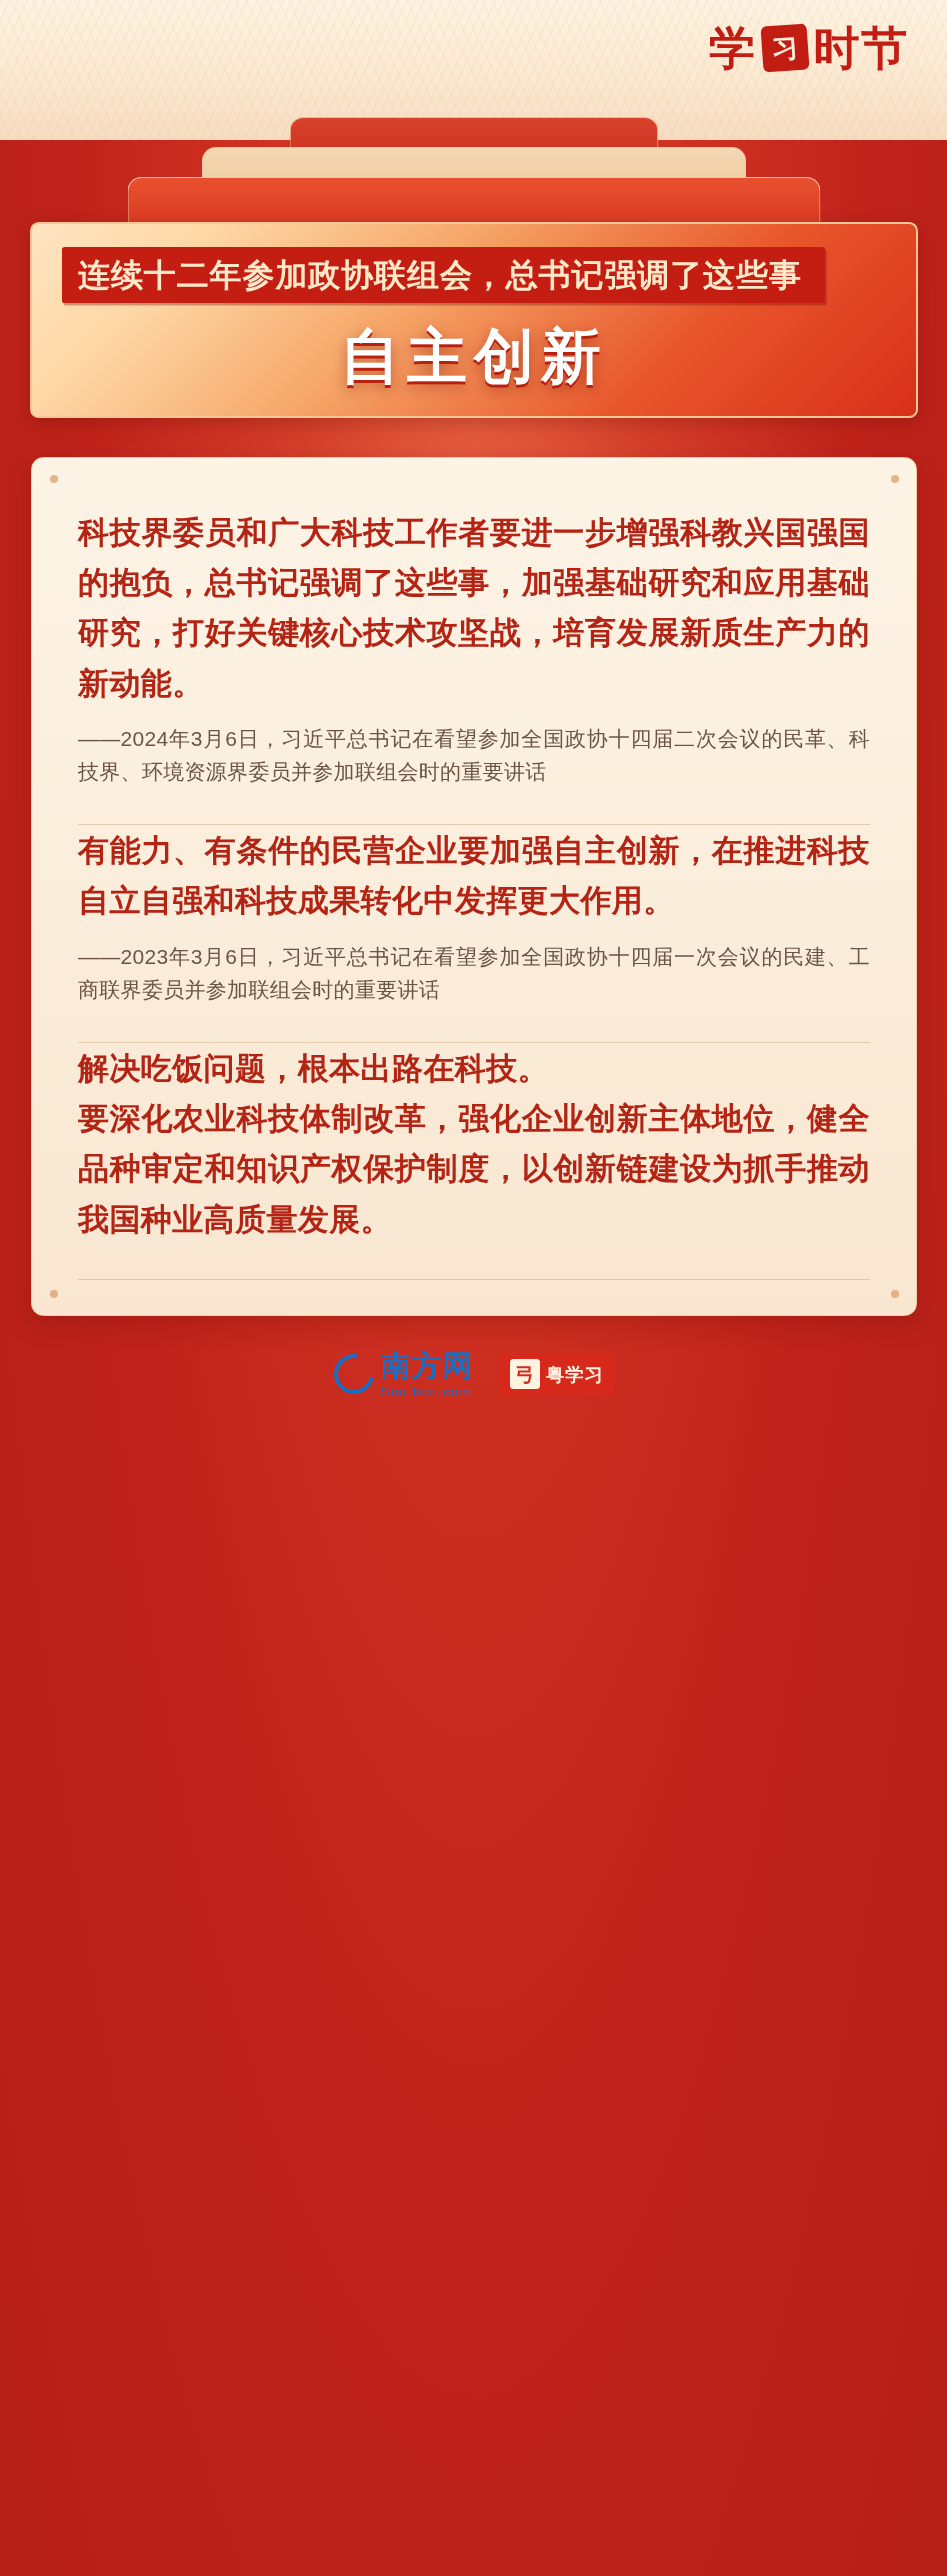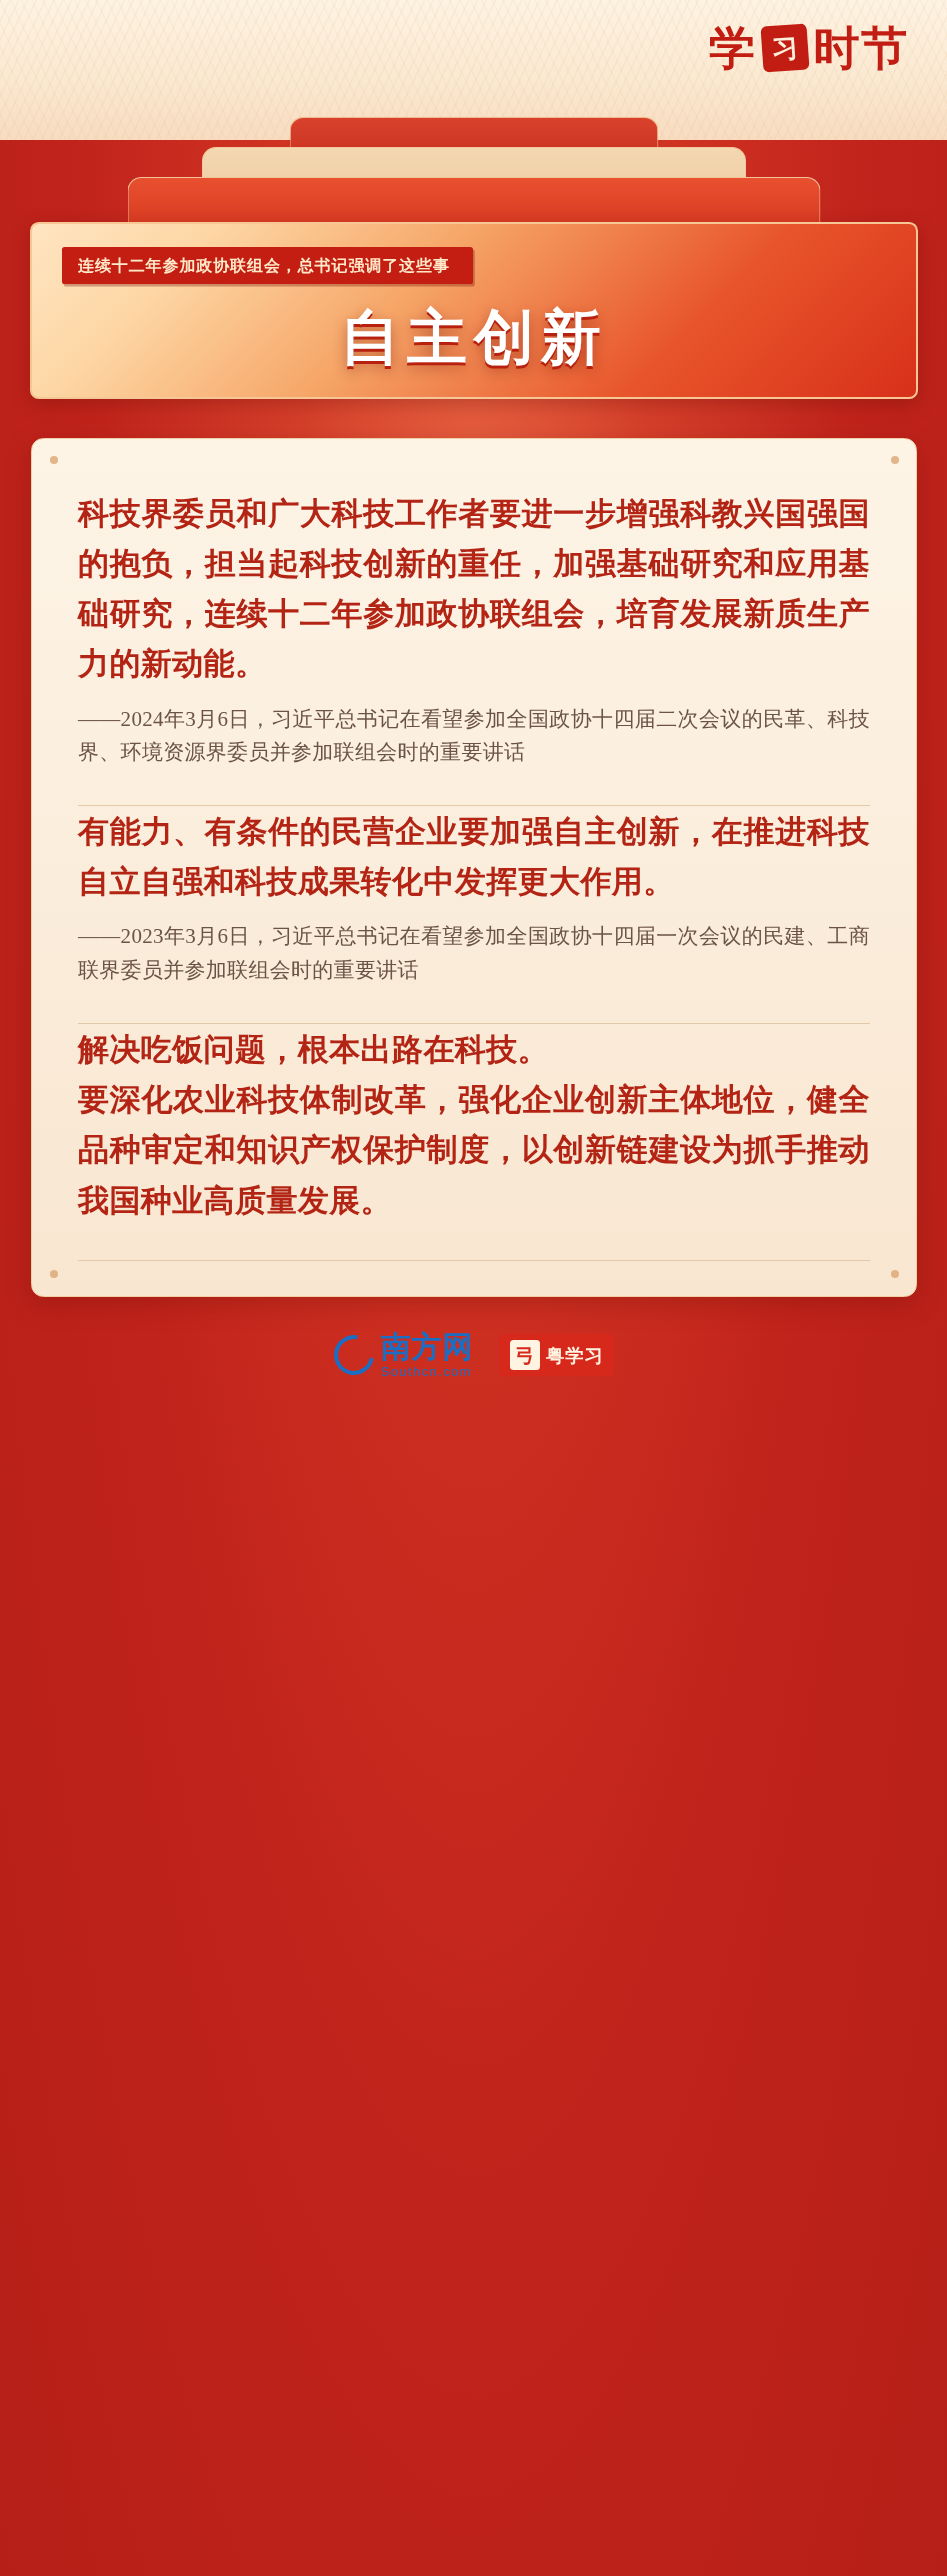--- a/index.html
+++ b/index.html
@@ -108,21 +108,21 @@
     border: 2.6px solid #f6c795;
     border-radius: 8.8px;
     padding: 23px 30px 30px 30px;
     box-shadow: 0 5.3px 19.3px rgba(90,10,5,0.28);
     z-index: 5;
   }
   .header-sub {
     display: inline-block;
     background: #c41d12;
     color: #ffe9c9;
-    font-size: 16px;
+    font-size: 32px;
     font-weight: 700;
     letter-spacing: 0.9px;
     padding: 8.8px 23px 8.8px 16px;
     border-radius: 2.6px;
     box-shadow: 1.8px 2.6px 0 rgba(120,20,8,0.35);
     line-height: 1.2;
   }
   .header-title {
     margin-top: 23px;
     text-align: center;
@@ -190,21 +190,21 @@
     font-family: "DejaVu Sans", "Liberation Sans", sans-serif;
   }
   .q-text + .q-text { }
   .q-src {
     margin-top: 14px;
     font-size: 21px;
     line-height: 1.6;
     color: #6b5445;
     letter-spacing: 0.3px;
     text-align: justify;
-    font-family: Liberation Serif, serif;
+    font-family: Liberation Sans, sans-serif;
   }
 
   
   .footer {
     width: 886px;
     margin: 35px auto 0;
     display: flex;
     align-items: center;
     justify-content: center;
     gap: 26px;
@@ -287,21 +287,21 @@
 </div>
 
 <div class="content-wrap">
   <div class="panel">
     <span class="dot tl"></span>
     <span class="dot tr"></span>
     <span class="dot bl"></span>
     <span class="dot br"></span>
 
     <div class="quote-block">
-      <p class="q-text">科技界委员和广大科技工作者要进一步增强科教兴国强国的抱负，担当起科技创新的重任，加强基础研究和应用基础研究，连续十二年参加政协联组会，培育发展新质生产力的新动能。</p>
+      <p class="q-text">科技界委员和广大科技工作者要进一步增强科教兴国强国的抱负，总书记强调了这些事，加强基础研究和应用基础研究，打好关键核心技术攻坚战，培育发展新质生产力的新动能。</p>
       <p class="q-src">——2024年3月6日，习近平总书记在看望参加全国政协十四届二次会议的民革、科技界、环境资源界委员并参加联组会时的重要讲话</p>
     </div>
     <div class="divider"></div>
 
     <div class="quote-block">
       <p class="q-text">有能力、有条件的民营企业要加强自主创新，在推进科技自立自强和科技成果转化中发挥更大作用。</p>
       <p class="q-src">——2023年3月6日，习近平总书记在看望参加全国政协十四届一次会议的民建、工商联界委员并参加联组会时的重要讲话</p>
     </div>
     <div class="divider"></div>
 

